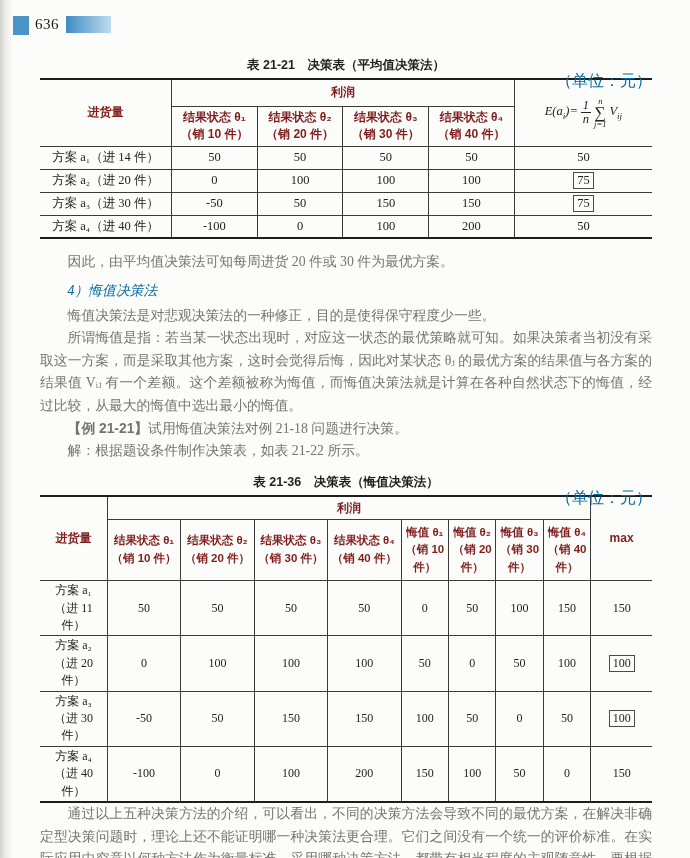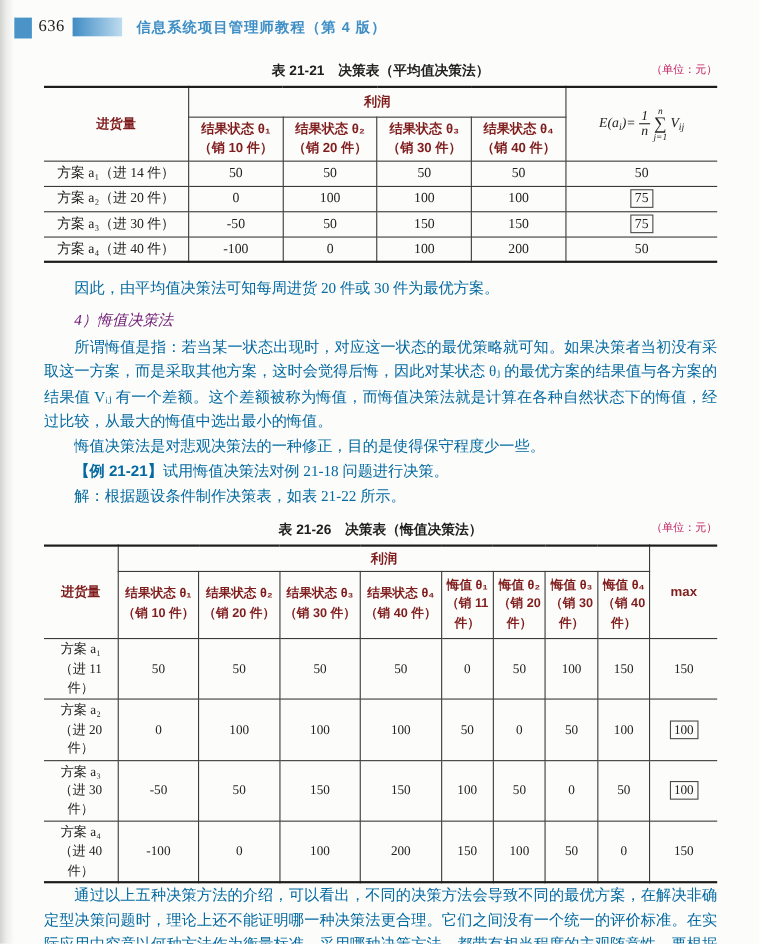--- a/index.html
+++ b/index.html
@@ -14,21 +14,21 @@
   .pg-header{display:flex;align-items:flex-start;margin:16px 0 0 13px;height:21px;}
   .hdr-square{width:16px;height:19px;background:#4a94c8;}
   .hdr-pagenum{font-size:15px;color:#1c1c1c;padding:0 7px 0 6px;letter-spacing:.5px;}
   .hdr-bar{width:45px;height:17px;background:linear-gradient(to right,#3f8cc4,#bedcef);}
   .hdr-title{margin-left:13px;color:#3e8ec7;font-size:13px;font-weight:bold;
     font-family:"Liberation Sans","DejaVu Sans",sans-serif;letter-spacing:1px;}
   
   .content{margin:18px 38px 0 40px;width:612px;}
   .cap-row{position:relative;text-align:center;margin:0 0 5px;height:18px;}
   .cap{font-family:"Liberation Sans","DejaVu Sans",sans-serif;font-weight:bold;font-size:12.5px;color:#1f1f1f;margin-top:20px;}
-  .unit{position:absolute;right:0;top:1px;font-size:10px;color:#be185d;}
+  .unit{position:absolute;right:0;top:16px;font-size:16px;color:#0369a1;}
   
   table{border-collapse:collapse;width:100%;table-layout:fixed;
     border-top:2px solid #1d1d1d;border-bottom:2px solid #1d1d1d;}
   td{border:1px solid #3a3a3a;text-align:center;vertical-align:middle;
     padding:1px 1px;font-size:12.5px;line-height:1.4;color:#222;}
   tr>td:first-child{border-left:none;}
   tr>td:last-child{border-right:none;}
   .hd{font-family:"Liberation Sans","DejaVu Sans",sans-serif;font-weight:bold;font-size:12px;color:#7f1d1d;}
   .t1 .row-h1{height:27px;}
   .t1 .row-h2 td{height:37px;}
@@ -44,37 +44,36 @@
   .frm{display:inline-flex;align-items:center;justify-content:center;gap:3px;
     font-style:italic;font-size:12.5px;white-space:nowrap;}
   .frm sub{font-size:9px;font-style:italic;}
   .frac{display:inline-flex;flex-direction:column;align-items:center;line-height:1.05;}
   .frac .num{border-bottom:1px solid #222;padding:0 2px 0;}
   .sumc{display:inline-flex;flex-direction:column;align-items:center;line-height:1;
     font-size:8.5px;font-style:italic;}
   .sumc .sig{font-size:16px;line-height:.95;font-style:normal;}
   
   .para{font-size:13.8px;line-height:22.6px;text-indent:2em;margin:0;
-    text-align:justify;color:#0369a1;}
+    text-align:justify;color:#737373;}
   .mt1{margin-top:12px;}
   .heading{font-size:13.8px;font-style:italic;line-height:22px;text-indent:2em;
-    margin:6px 0 3px;color:#701a75;}
+    margin:6px 0 3px;color:#0369a1;}
   .ex-label{font-family:"Liberation Sans","DejaVu Sans",sans-serif;font-weight:bold;font-style:normal;}
   .cap-row.second{margin-top:9px;}
 </style>
 </head>
 <body>
 
 <div class="scan-edge"></div>
 
 <div class="pg-header">
   <div class="hdr-square"></div>
   <div class="hdr-pagenum">636</div>
   <div class="hdr-bar"></div>
-  <div class="hdr-title">信息系统项目管理师教程（第 4 版）</div>
 </div>
 
 <div class="content">
 
   <div class="cap-row">
     <span class="cap">表 21-21　决策表（平均值决策法）</span>
     <span class="unit">（单位：元）</span>
   </div>
 
   <table class="t1">
@@ -154,27 +153,27 @@
       <td>0</td>
       <td>100</td>
       <td>200</td>
       <td><span>50</span></td>
     </tr>
   </tbody>
     </table>
 
   <p class="para mt1">因此，由平均值决策法可知每周进货 20 件或 30 件为最优方案。</p>
   <p class="heading">4）悔值决策法</p>
+  <p class="para">悔值决策法是对悲观决策法的一种修正，目的是使得保守程度少一些。</p>
   <p class="para">所谓悔值是指：若当某一状态出现时，对应这一状态的最优策略就可知。如果决策者当初没有采取这一方案，而是采取其他方案，这时会觉得后悔，因此对某状态 θⱼ 的最优方案的结果值与各方案的结果值 Vᵢⱼ 有一个差额。这个差额被称为悔值，而悔值决策法就是计算在各种自然状态下的悔值，经过比较，从最大的悔值中选出最小的悔值。</p>
-  <p class="para">悔值决策法是对悲观决策法的一种修正，目的是使得保守程度少一些。</p>
   <p class="para"><span class="ex-label">【例 21-21】</span><span>试用悔值决策法对例 21-18 问题进行决策。</span></p>
   <p class="para">解：根据题设条件制作决策表，如表 21-22 所示。</p>
 
   <div class="cap-row second">
-    <span class="cap">表 21-26　决策表（悔值决策法）</span>
+    <span class="cap">表 21-36　决策表（悔值决策法）</span>
     <span class="unit">（单位：元）</span>
   </div>
 
   <table class="t2">
     <colgroup>
       <col style="width:11%">
         <col style="width:12%">
         <col style="width:12%">
         <col style="width:12%">
         <col style="width:12%">
@@ -202,21 +201,21 @@
       <td class="hd">
             <div>结果状态 θ₃</div>
             <div>（销 30 件）</div>
           </td>
       <td class="hd">
             <div>结果状态 θ₄</div>
             <div>（销 40 件）</div>
           </td>
       <td class="hd">
             <div>悔值 θ₁</div>
-            <div>（销 11</div>
+            <div>（销 10</div>
             <div>件）</div>
           </td>
       <td class="hd">
             <div>悔值 θ₂</div>
             <div>（销 20</div>
             <div>件）</div>
           </td>
       <td class="hd">
             <div>悔值 θ₃</div>
             <div>（销 30</div>

